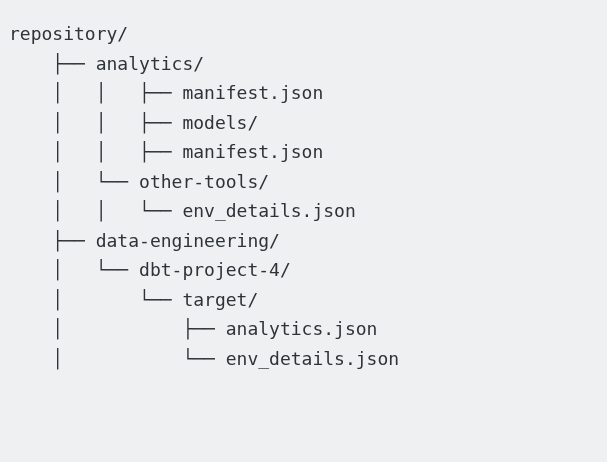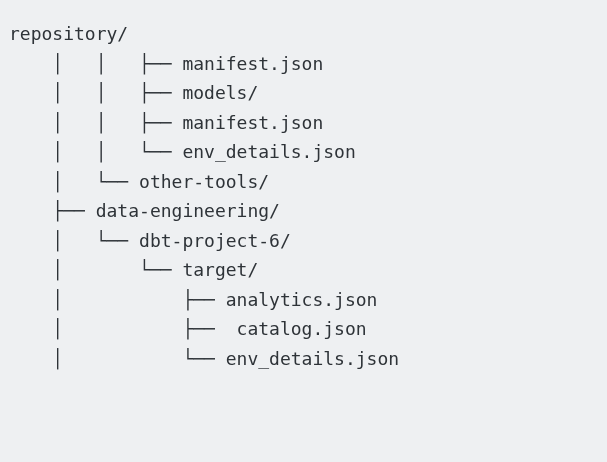--- a/index.html
+++ b/index.html
@@ -27,24 +27,24 @@
   .tree-line {
     white-space: pre;
     height: 29.5px;
   }
 </style>
 </head>
 <body>
 
 <main class="code-block">
   <div class="tree-line">repository/</div>
+  <div class="tree-line">    ├── analytics/</div>
   <div class="tree-line">    │   │   ├── manifest.json</div>
   <div class="tree-line">    │   │   ├── models/</div>
   <div class="tree-line">    │   │   ├── manifest.json</div>
+  <div class="tree-line">    │   └── other-tools/</div>
   <div class="tree-line">    │   │   └── env_details.json</div>
-  <div class="tree-line">    │   └── other-tools/</div>
   <div class="tree-line">    ├── data-engineering/</div>
-  <div class="tree-line">    │   └── dbt-project-6/</div>
+  <div class="tree-line">    │   └── dbt-project-4/</div>
   <div class="tree-line">    │       └── target/</div>
   <div class="tree-line">    │           ├── analytics.json</div>
-  <div class="tree-line">    │           ├──  catalog.json</div>
   <div class="tree-line">    │           └── env_details.json</div>
 </main>
 
 </body></html>

